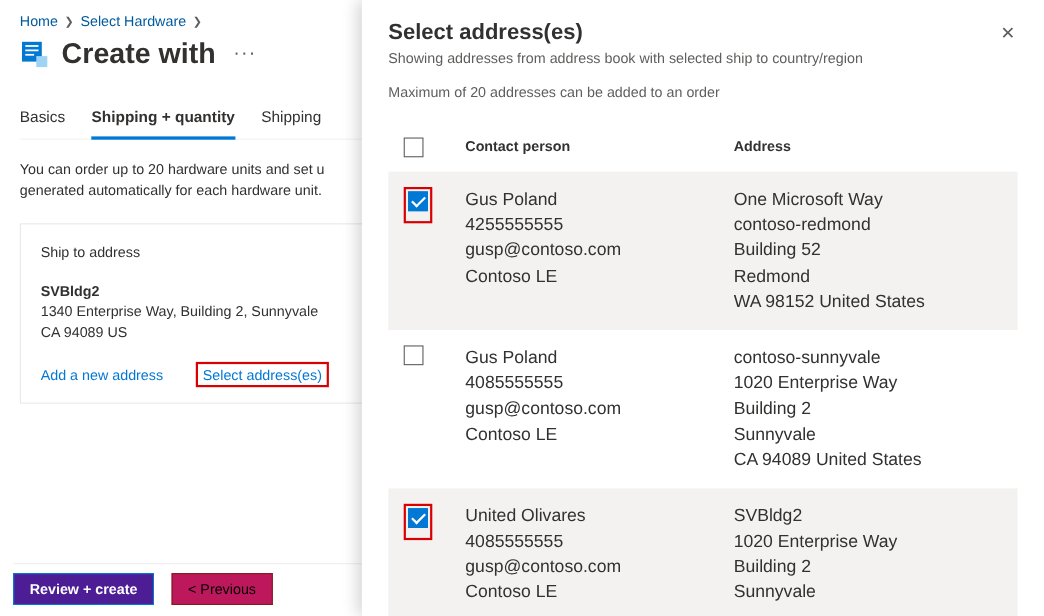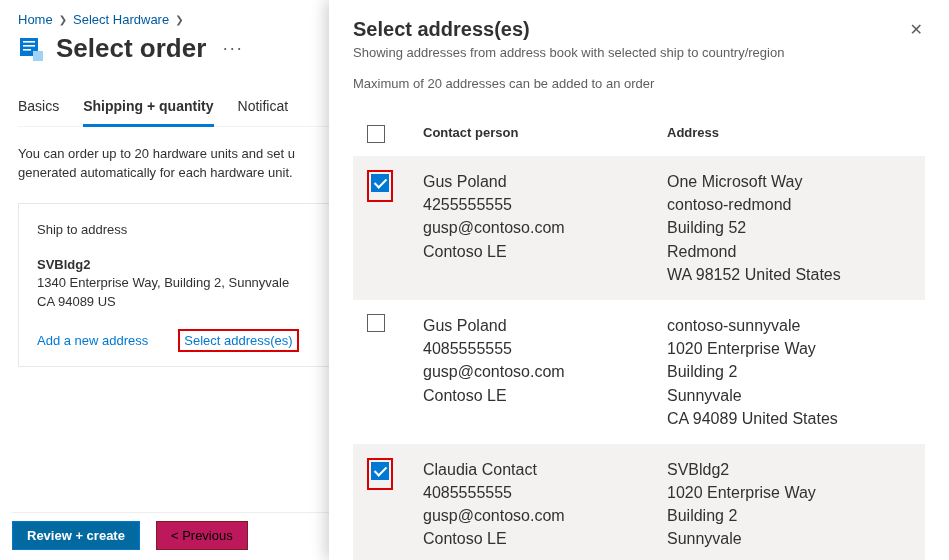--- a/index.html
+++ b/index.html
@@ -107,21 +107,21 @@
       width: 320px;
     }
     .btn {
       font-size: 13px;
       padding: 6px 14px;
       cursor: pointer;
       border: 1px solid #7f1d1d;
       background: #be185d;
     }
     .btn.primary {
-      background: #0369a1;
+      background: #4c1d95;
       color: #fff;
       border: 1px solid #0078d4;
       font-weight: 600;
       text-align: right;
     }
 
     
     .panel {
       position: absolute;
       right: 0; top: 0; bottom: 0;
@@ -209,28 +209,28 @@
   <div class="title-row">
     <span class="title-icon">
       <svg width="28" height="28" viewBox="0 0 28 28">
         <rect x="2" y="3" width="18" height="18" fill="#0078d4"></rect>
         <rect x="5" y="6" width="12" height="1.6" fill="#fff"></rect>
         <rect x="5" y="10" width="12" height="1.6" fill="#fff"></rect>
         <rect x="5" y="14" width="8" height="1.6" fill="#fff"></rect>
         <rect x="15" y="16" width="10" height="10" fill="#9fd3f5"></rect>
       </svg>
     </span>
-    <div class="page-title">Select order</div>
+    <div class="page-title">Create with</div>
     <span class="more-dots">···</span>
   </div>
 
   <div class="tabs">
     <div class="tab">Basics</div>
     <div class="tab active">Shipping + quantity</div>
-    <div class="tab">Notificat</div>
+    <div class="tab">Shipping</div>
   </div>
 
   <div class="desc">
     <div>You can order up to 20 hardware units and set u</div>
     <div>generated automatically for each hardware unit.</div>
   </div>
 
   <div class="ship-card">
     <div class="ship-label">Ship to address</div>
     <div class="addr-name">SVBldg2</div>
@@ -309,21 +309,21 @@
     </div>
   </div>
 
   <div class="row sel">
     <div class="cb-wrap">
       <span class="cb-hl">
         <span class="cb checked"></span>
       </span>
     </div>
     <div class="col-contact">
-      <div>Claudia Contact</div>
+      <div>United Olivares</div>
       <div>4085555555</div>
       <div>gusp@contoso.com</div>
       <div>Contoso LE</div>
     </div>
     <div class="col-addr">
       <div>SVBldg2</div>
       <div>1020 Enterprise Way</div>
       <div>Building 2</div>
       <div>Sunnyvale</div>
       <div></div>

